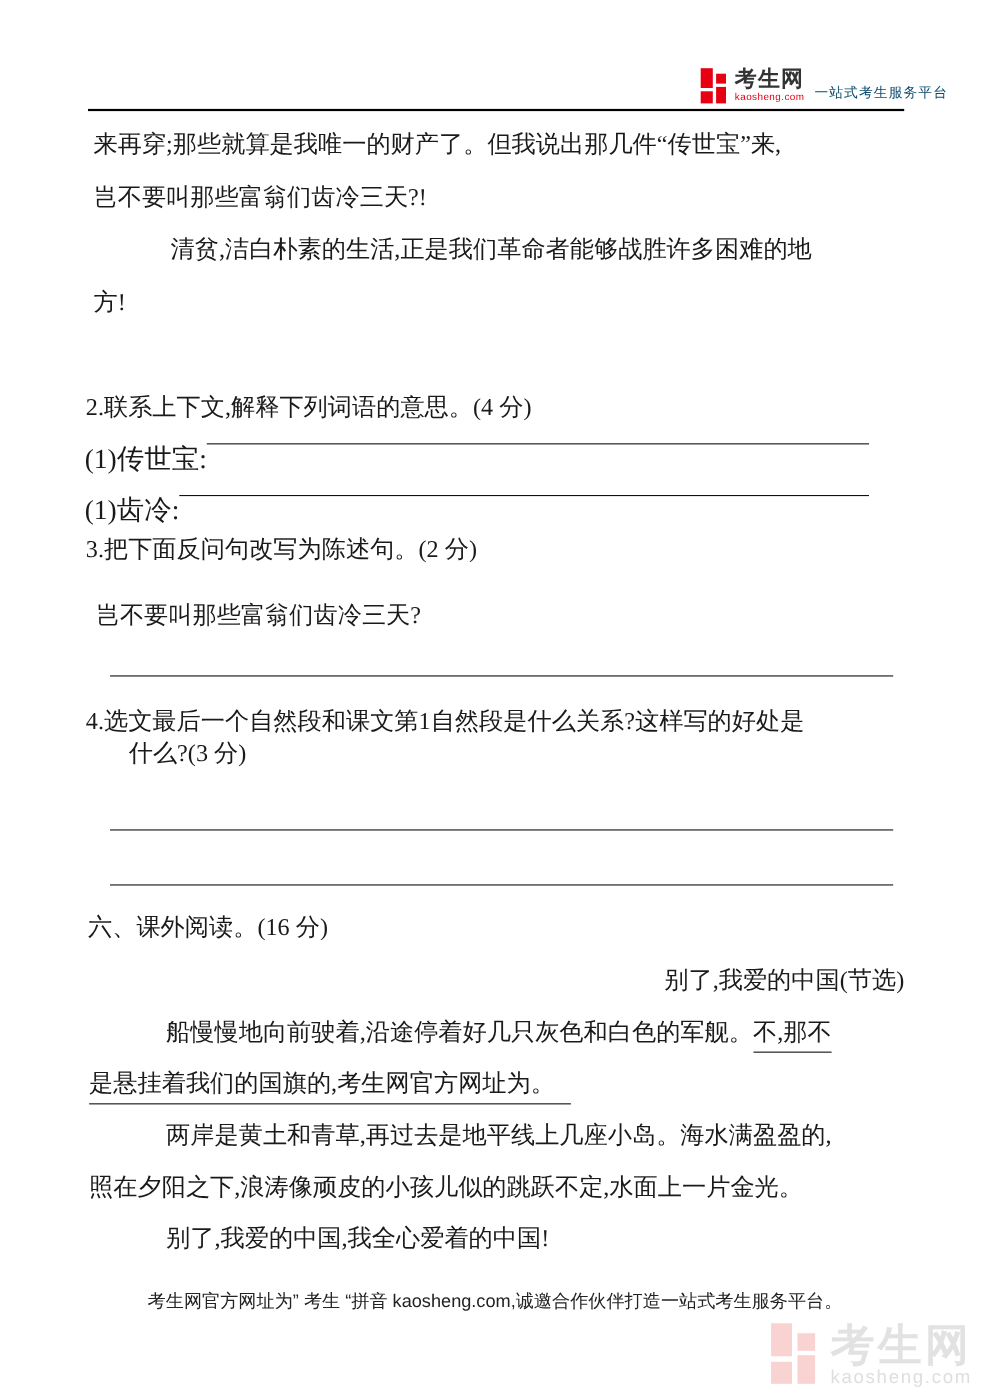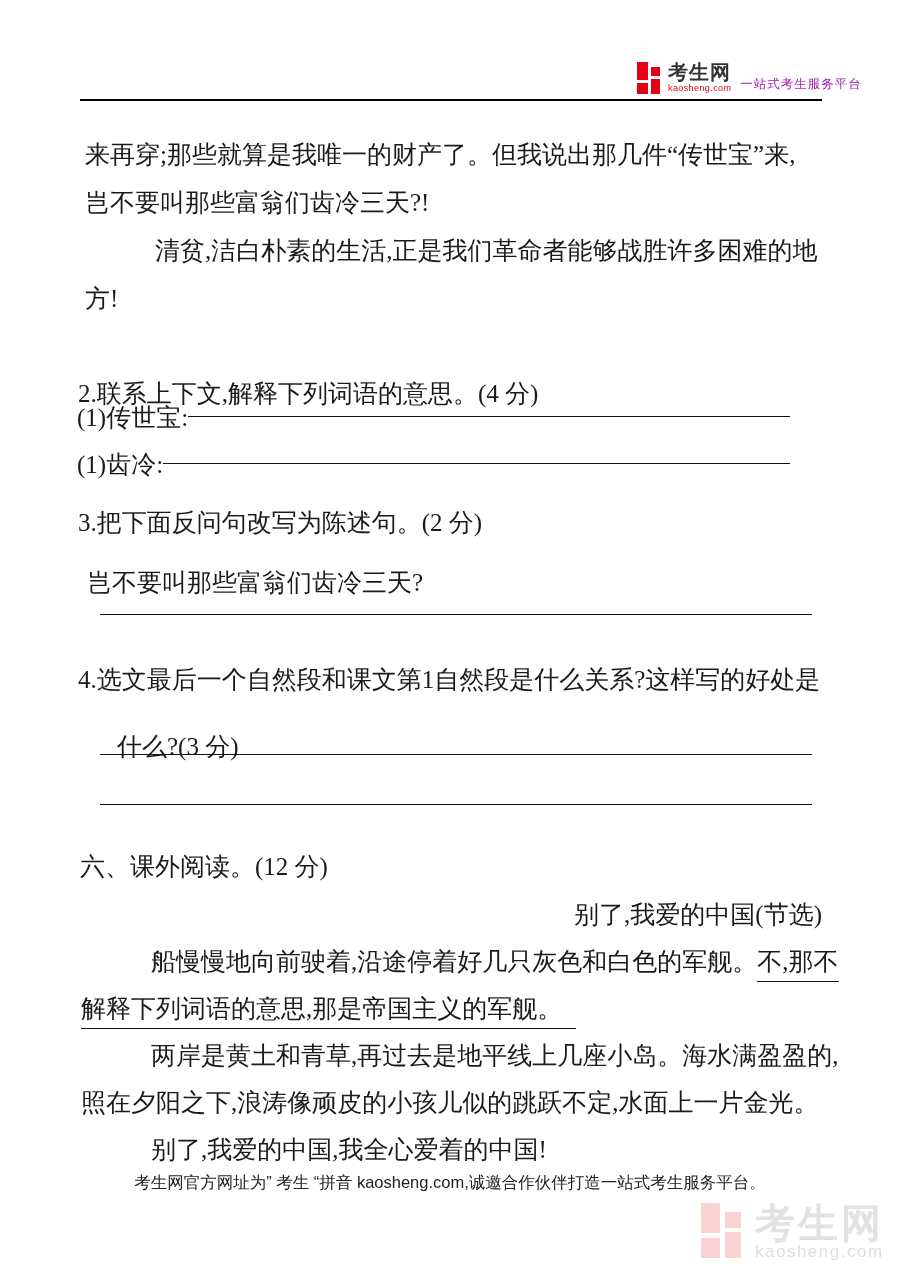--- a/index.html
+++ b/index.html
@@ -18,26 +18,26 @@
   .logo { position: absolute; left: 637px; top: 62px; display: flex; align-items: flex-start; }
   .logo-mark { position: relative; width: 26px; height: 32px; flex: 0 0 auto; }
   .logo-mark .b { position: absolute; background: #e60012; }
   .logo-mark .b1 { left: 0;  top: 0;  width: 11px; height: 18px; }
   .logo-mark .b2 { left: 0;  top: 21px; width: 11px; height: 11px; }
   .logo-mark .b3 { left: 14px; top: 5px;  width: 9px;  height: 9px; }
   .logo-mark .b4 { left: 14px; top: 17px; width: 9px;  height: 15px; }
   .logo-textcol { margin-left: 5px; display: flex; flex-direction: column; }
   .logo-cn { font-size: 20px; font-weight: bold; color: #333; line-height: 21px; letter-spacing: 1px; font-family: "Liberation Sans", sans-serif; }
   .logo-domain { font-size: 9px; color: #e60012; line-height: 10px; letter-spacing: 0.4px; font-family: "Liberation Sans", sans-serif; }
-  .logo-tagline { margin-left: 9px; margin-top: 14px; font-size: 12.5px; color: #a21caf; font-family: "Liberation Sans", sans-serif; letter-spacing: 1px; }
+  .logo-tagline { margin-left: 9px; margin-top: 14px; font-size: 12.5px; color: #0c4a6e; font-family: "Liberation Sans", sans-serif; letter-spacing: 1px; }
   .header-rule { position: absolute; left: 80px; top: 99px; width: 742px; border-top: 2px solid #000; }
   
-  .line { position: absolute; font-size: 25px; line-height: 30px; white-space: nowrap; margin-top: 24px; }
+  .line { position: absolute; font-size: 22px; line-height: 30px; white-space: nowrap; }
   .indent { text-indent: 66px; }
-  .row { position: absolute; display: flex; align-items: center; font-size: 25px; line-height: 30px; }
+  .row { position: absolute; display: flex; align-items: flex-start; font-size: 25px; line-height: 30px; }
   .row .lbl { white-space: nowrap; }
   .row .fill { flex: 1 1 auto; border-bottom: 1.6px solid #111; margin-bottom: 3px; }
   .answer-line { position: absolute; border-bottom: 1.6px solid #111; height: 1px; }
   .center { text-align: center; }
   .u { border-bottom: 1.6px solid #111; padding-bottom: 6px; }
   .u-pad { padding-right: 14px; }
   
   .footnote {
     position: absolute; left: 0; top: 1172px; width: 100%;
     text-align: center; font-size: 16.5px; color: #222;
@@ -89,30 +89,30 @@
   <div class="row" style="left:77px; top:450px; width:713px;">
     <span class="lbl">(1)齿冷:</span>
     <span class="fill"></span>
   </div>
 
   <div class="line" style="left:78px; top:484px;">3.把下面反问句改写为陈述句。(2 分)</div>
   <div class="line" style="left:87px; top:544px;">岂不要叫那些富翁们齿冷三天?</div>
   <div class="answer-line" style="left:100px; top:614px; width:712px;"></div>
 
   <div class="line" style="left:78px; top:641px;">4.选文最后一个自然段和课文第1自然段是什么关系?这样写的好处是</div>
-  <div class="line" style="left:117px; top:708px;">什么?(3 分)</div>
+  <div class="line" style="left:117px; top:670px;">什么?(3 分)</div>
   <div class="answer-line" style="left:100px; top:754px; width:712px;"></div>
   <div class="answer-line" style="left:100px; top:804px; width:712px;"></div>
 
-  <div class="line" style="left:80px; top:828px;">六、课外阅读。(12 分)</div>
+  <div class="line" style="left:80px; top:828px;">六、课外阅读。(16 分)</div>
 
   <div class="line center" style="left:78px; top:876px; width:744px;text-align:right;">别了,我爱的中国(节选)</div>
 
   <div class="line indent" style="left:85px; top:923px;"><span>船慢慢地向前驶着,沿途停着好几只灰色和白色的军舰。</span><span class="u">不,那不</span></div>
-  <div class="line" style="left:81px; top:970px;"><span class="u u-pad">解释下列词语的意思,那是帝国主义的军舰。</span></div>
+  <div class="line" style="left:81px; top:970px;"><span class="u u-pad">是悬挂着我们的国旗的,考生网官方网址为。</span></div>
 
   <div class="line indent" style="left:85px; top:1017px;">两岸是黄土和青草,再过去是地平线上几座小岛。海水满盈盈的,</div>
   <div class="line" style="left:81px; top:1064px;">照在夕阳之下,浪涛像顽皮的小孩儿似的跳跃不定,水面上一片金光。</div>
   <div class="line indent" style="left:85px; top:1111px;">别了,我爱的中国,我全心爱着的中国!</div>
 
   <div class="footnote">考生网官方网址为” 考生 “拼音 kaosheng.com,诚邀合作伙伴打造一站式考生服务平台。</div>
 
   <div class="watermark">
     <div class="wm-mark">
       <div class="b b1"></div>

